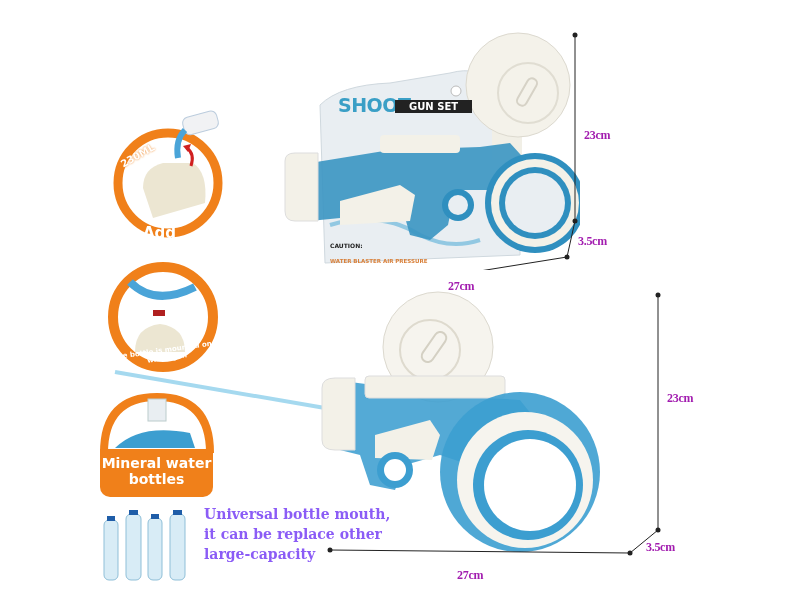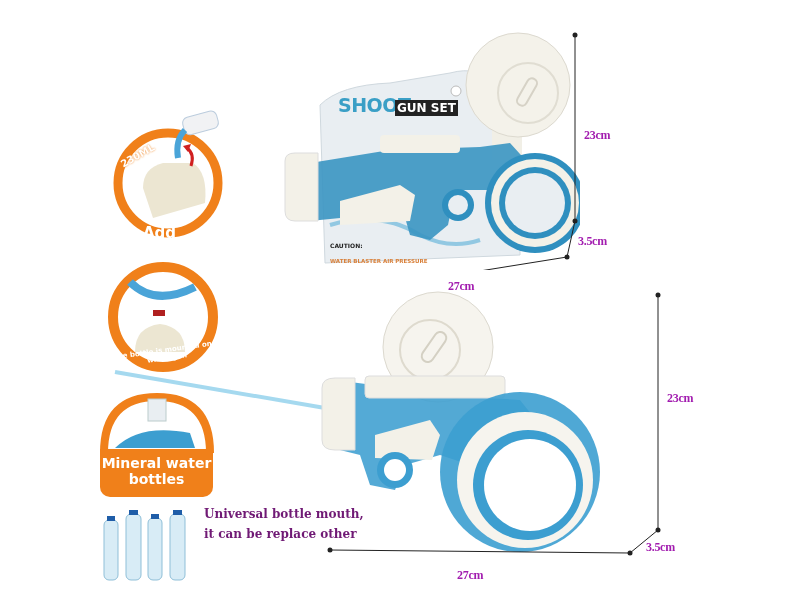--- a/index.html
+++ b/index.html
@@ -1,23 +1,23 @@
 <!DOCTYPE html>
 <html><head>
 <meta charset="utf-8">
 <style>
   html,body{margin:0;padding:0;}
   body{width:800px;height:600px;background:#ffffff;position:relative;overflow:hidden;font-family:"DejaVu Sans",sans-serif;}
   .abs{position:absolute;}
   .dim-label{position:absolute;font-family:"Liberation Serif",serif;font-weight:bold;font-size:12px;color:#a21caf;letter-spacing:-0.3px;}
   .callout-text{font-family:"DejaVu Sans",sans-serif;font-weight:bold;color:#fff;}
-  .desc{position:absolute;left:204px;top:504px;font-family:"DejaVu Serif",serif;font-weight:bold;color:#701a75;font-size:12px;line-height:20px;}
+  .desc{position:absolute;left:204px;top:504px;font-family:"DejaVu Serif",serif;font-weight:bold;color:#8b5cf6;font-size:14px;line-height:20px;}
   .desc div{white-space:nowrap;}
   .shoot{position:absolute;left:338px;top:94px;font-family:"DejaVu Sans",sans-serif;font-weight:bold;font-size:19px;color:#3a9fc6;letter-spacing:-0.5px;}
-  .gunset{position:absolute;left:395px;top:100px;background:#222;color:#fff;font-size:12px;font-weight:bold;padding:1px 2px;font-family:"DejaVu Sans",sans-serif;}
+  .gunset{position:absolute;left:395px;top:100px;background:#222;color:#fff;font-size:10px;font-weight:bold;padding:1px 14px;font-family:"DejaVu Sans",sans-serif;}
   .caution{position:absolute;left:330px;top:243px;font-size:5px;line-height:6px;color:#222;font-family:"DejaVu Sans",sans-serif;}
   .pressure{position:absolute;left:330px;top:258px;font-size:5.5px;color:#d9803a;font-weight:bold;font-family:"DejaVu Sans",sans-serif;}
 </style>
 </head>
 <body>
 
 <div class="abs" style="left:280px;top:25px;width:300px;height:245px;">
   <svg width="300" height="245" viewBox="0 0 300 245">
 
     <path d="M40 80 Q60 60 110 58 L170 48 Q200 40 210 60 L215 70 L240 80 L240 230 L45 238 Z" fill="#e9eef2" stroke="#cfd8de"></path>
@@ -142,13 +142,14 @@
       <rect x="29" y="2" width="9" height="5"></rect>
       <rect x="51" y="6" width="8" height="5"></rect>
       <rect x="73" y="2" width="9" height="5"></rect>
     </g>
   </svg>
 </div>
 
 <div class="desc">
   <div>Universal bottle mouth,</div>
   <div>it can be replace other</div>
+  <div>large-capacity</div>
 </div>
 
 </body></html>

